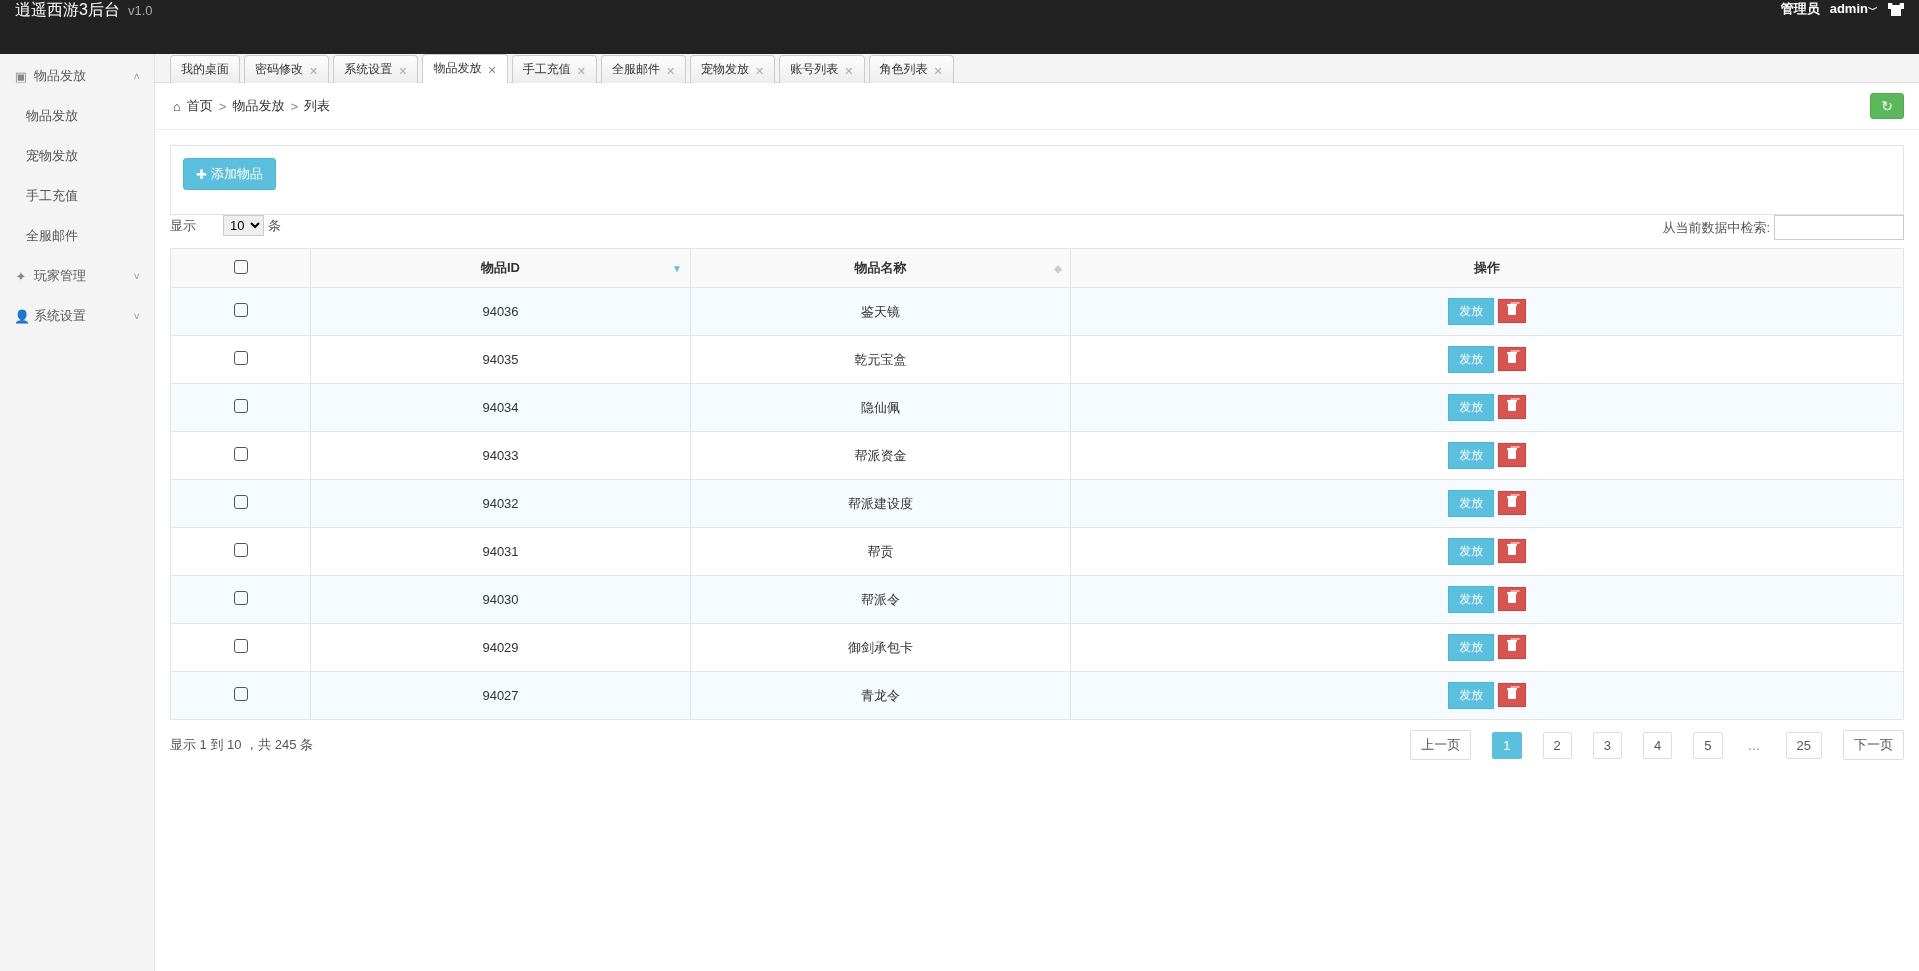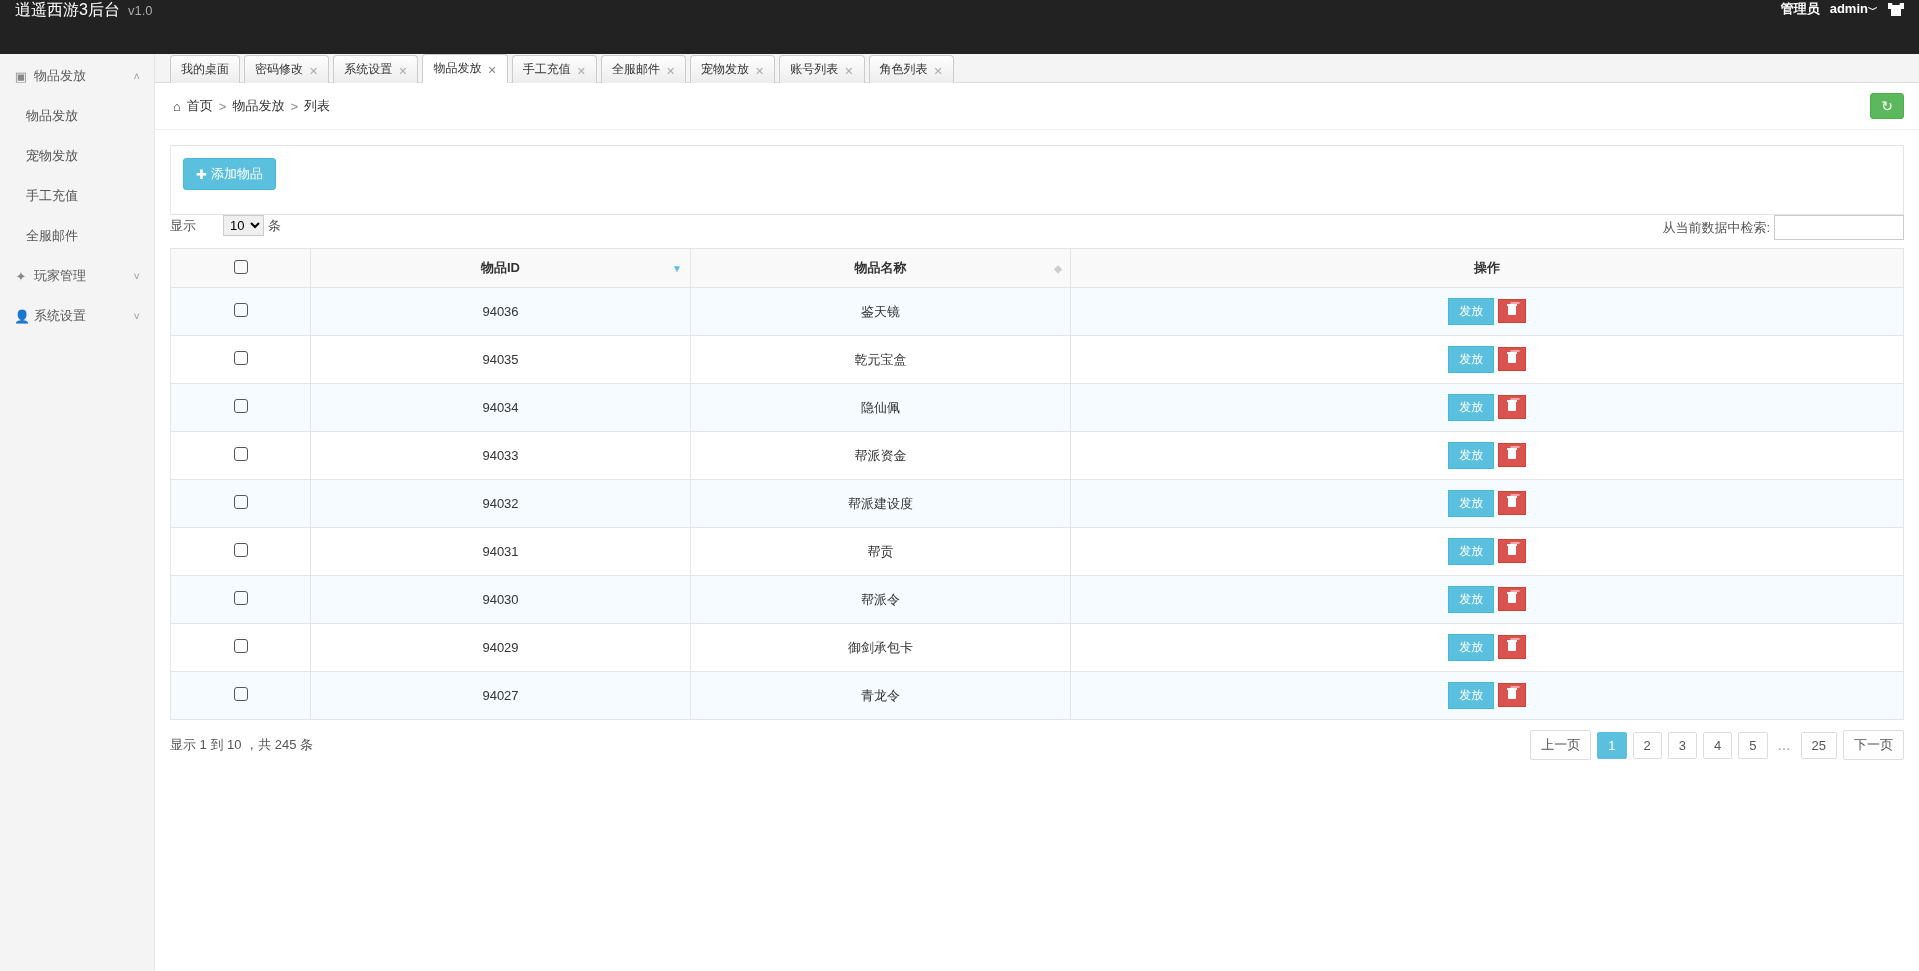--- a/index.html
+++ b/index.html
@@ -67,21 +67,21 @@
 .chk { width: 14px; height: 14px; border: 1.5px solid #555; border-radius: 3px; display: inline-block; }
 .btn-sm { display: inline-block; padding: 4px 10px; border-radius: 0; color: #fff; font-size: 12px; cursor: pointer; border: 1px solid transparent; }
 .btn-info { background: #5bc0de; border-color: #46b8da; }
 .btn-danger { background: #d9534f; border-color: #d43f3a; padding: 4px 8px; }
 .trash-icon { width: 10px; height: 11px; display: inline-block; position: relative; }
 .trash-icon::before { content: ""; position: absolute; left: 1px; top: 2px; width: 8px; height: 9px; background: #fff; border-radius: 0 0 1px 1px; }
 .trash-icon::after { content: ""; position: absolute; left: 0; top: 0; width: 10px; height: 1.5px; background: #fff; box-shadow: 3px -2px 0 -0.5px #fff; }
 
 
 .dt-footer { display: flex; justify-content: space-between; align-items: center; padding: 10px 0 0 0; font-size: 13px; color: #555; text-align: center; }
-.pager { display: flex; gap: 6px; align-items: center; }
+.pager { display: flex; gap: 21px; align-items: center; }
 .pager .pg { border: 1px solid #ddd; background: #fff; color: #555; padding: 5px 10px; border-radius: 2px; cursor: pointer; font-size: 13px; }
 .pager .pg.active { background: #5bc0de; border-color: #5bc0de; color: #fff; }
 .pager .ellipsis { padding: 5px 4px; color: #888; }
 
 .content-outer { padding: 0 0 15px 0; flex: 1; overflow: auto; }
 .dt-area { margin: 0 15px; }
 </style>
 </head>
 <body>
 

